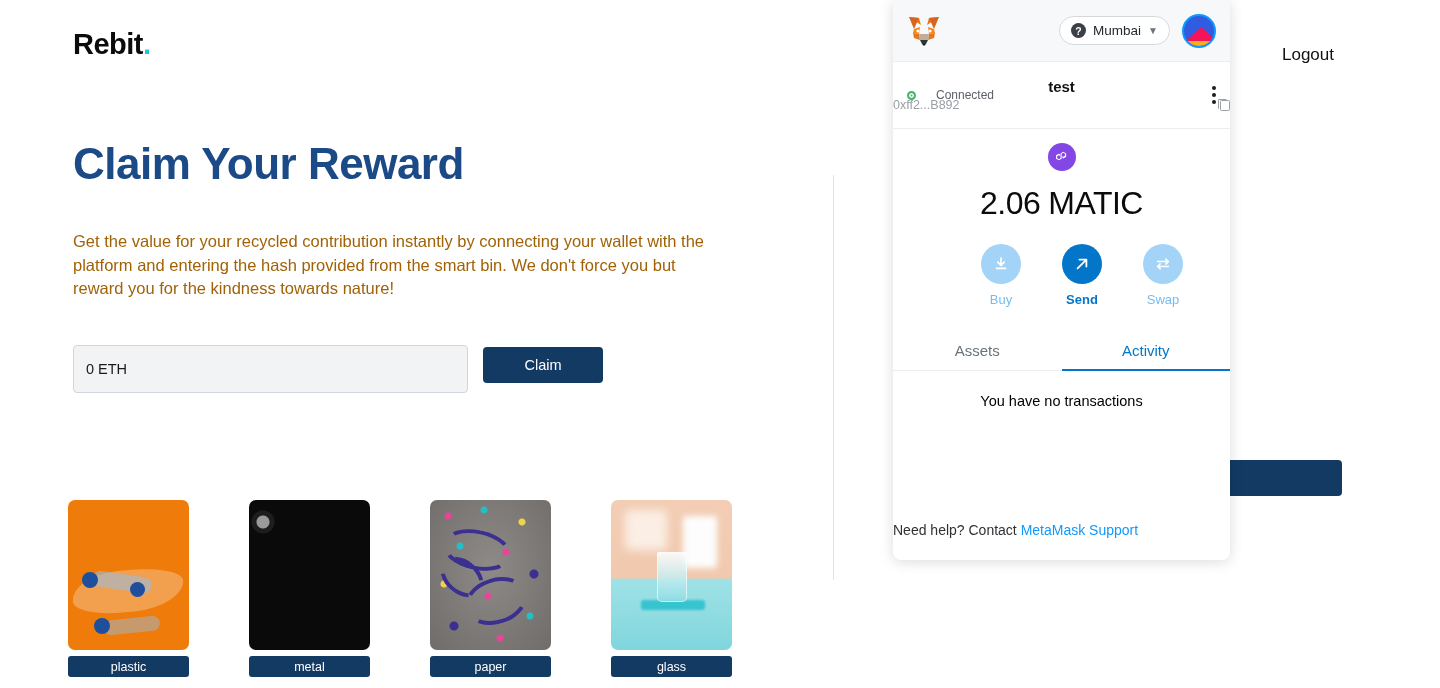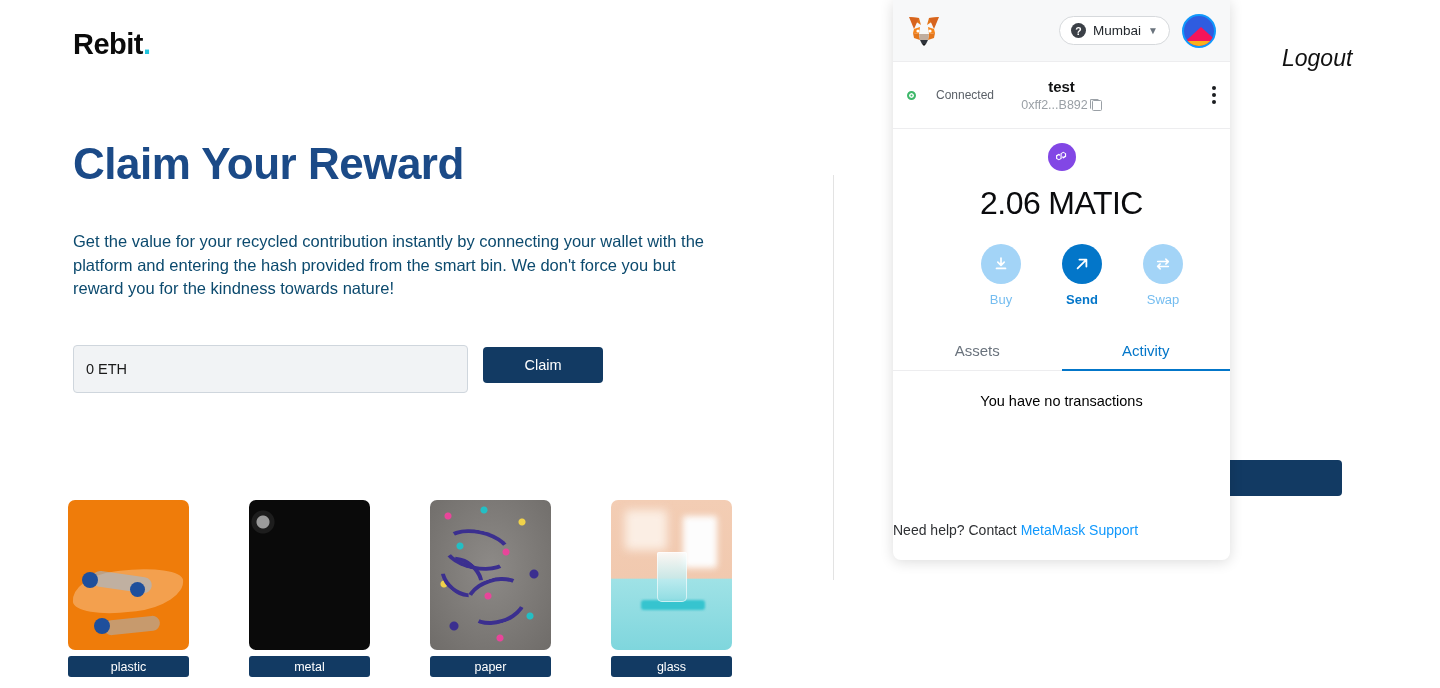--- a/index.html
+++ b/index.html
@@ -18,32 +18,32 @@
     background: #ffffff;
   }
   .brand {
     position: absolute; left: 73px; top: 30px;
     font-size: 29px; font-weight: bold; letter-spacing: -0.5px;
     color: #0b0b0b; line-height: 1;
   }
   .brand .dot { color: #22c4dd; }
   .logout-link {
     position: absolute; left: 1282px; top: 45px;
-    font-size: 23px; color: #111; cursor: pointer; font-style: italic;
+    font-size: 17px; color: #111; cursor: pointer;
   }
 
   
   .left-col { position: absolute; left: 73px; top: 140px; width: 700px; }
   .page-title {
     font-size: 44px; font-weight: bold; color: #1b4a87;
     letter-spacing: -0.5px; margin: 0; line-height: 1.1;
   }
   .page-desc {
     margin: 42px 0 0 0; width: 655px;
-    font-size: 16.5px; line-height: 1.42; color: #0c4a6e;
+    font-size: 16.5px; line-height: 1.42; color: #a16207;
   }
   .claim-row {
     display: flex; align-items: flex-start; gap: 15px; margin-top: 44px;
   }
   .amount-input {
     width: 395px; height: 48px;
     border: 1px solid #cfd6dd; border-radius: 4px;
     background: #f1f3f5;
     font-family: "Liberation Sans", sans-serif;
     font-size: 14.5px; color: #1a1a1a;
@@ -230,21 +230,21 @@
     width: 9px; height: 9px; border-radius: 50%;
     border: 2px solid #3fb86b; background: #3fb86b;
     box-shadow: inset 0 0 0 1.5px #fff;
   }
   .acct-center {
     position: absolute; left: 0; right: 0; text-align: center; pointer-events: none;
   }
   .acct-name { font-size: 15px; font-weight: bold; color: #121314; }
   .acct-addr {
     margin-top: 3px; font-size: 12.5px; color: #9aa0a6;
-    display: flex; align-items: center; justify-content: center; gap: 4px;
+    display: flex; align-items: center; justify-content: space-between; gap: 4px;
   }
   .copy-ic { width: 10px; height: 11px; border: 1.2px solid #9aa0a6; border-radius: 1.5px; position: relative; }
   .copy-ic::before {
     content:""; position:absolute; left:-3px; top:-2px; width:8px; height:9px;
     border: 1.2px solid #9aa0a6; border-right: none; border-bottom: none; border-radius: 1.5px;
   }
   .kebab {
     margin-left: auto; display: flex; flex-direction: column; gap: 3px; cursor: pointer;
   }
   .kebab span { width: 4px; height: 4px; border-radius: 50%; background: #1b1d20; }

